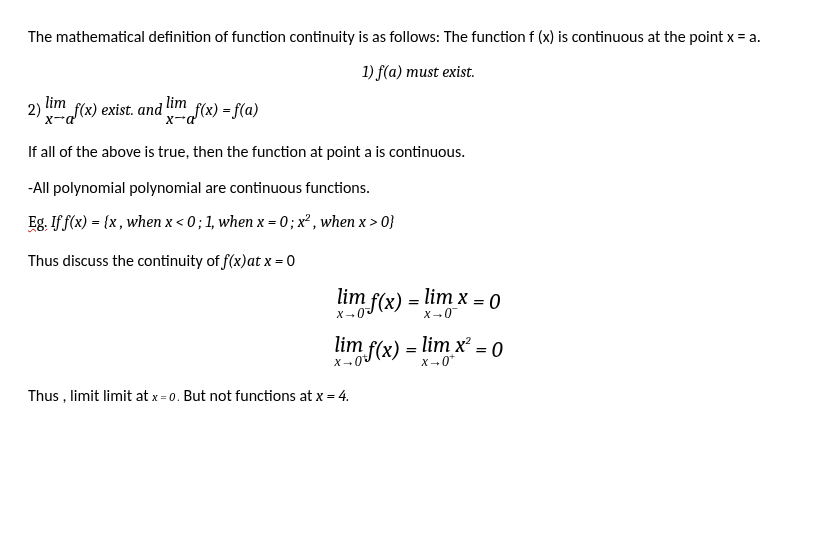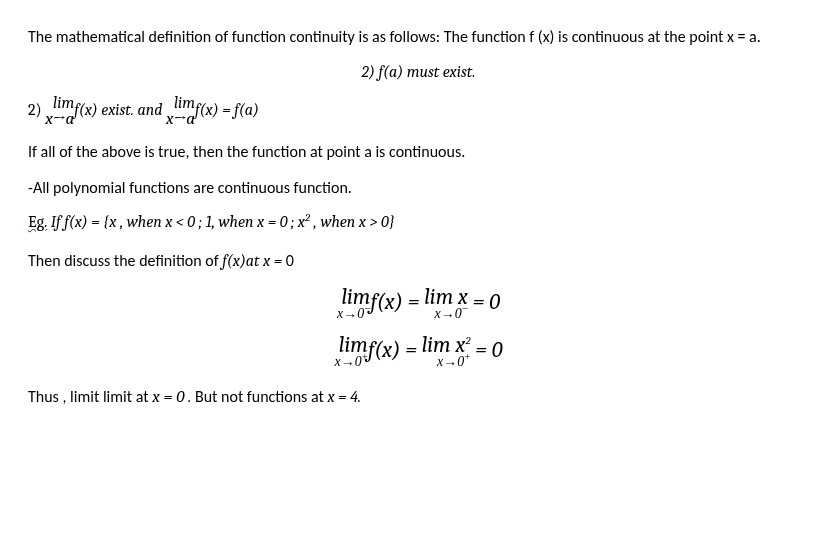--- a/index.html
+++ b/index.html
@@ -24,21 +24,21 @@
       font-family: 'Cambria', 'Georgia', serif;
     }
     .mathline {
       font-family: 'Cambria', 'Georgia', serif;
       font-style: italic;
     }
     .limblock {
       display: inline-block;
       vertical-align: middle;
       line-height: 1.0;
-      text-align: right;
+      text-align: left;
     }
     .limtop {
       display: block;
     }
     .limbot {
       display: block;
       font-size: 17px;
       margin-top: -1px;
     }
     .sup {
@@ -69,41 +69,41 @@
     }
   </style>
 </head>
 <body>
 
 <div class="para">
   <span>The mathematical definition of function continuity is as follows: The function f (x) is continuous at the point x = a.</span>
 </div>
 
 <div class="para center italic">
-  <span>2) f(a) must exist.</span>
+  <span>1) f(a) must exist.</span>
 </div>
 
 <div class="row mathline">
   <span class="nonitalic">2) </span><span class="limblock"><span class="limtop">lim</span><span class="limbot">x→a</span></span><span>f(x)</span><span> exist. and </span><span class="limblock"><span class="limtop">lim</span><span class="limbot">x→a</span></span><span>f(x)</span><span> = f(a)</span>
 </div>
 
 <div class="para">
   <span>If all of the above is true, then the function at </span><span class="underline">point</span><span> a is continuous.</span>
 </div>
 
 <div class="para">
-  <span>-All polynomial functions are continuous function.</span>
+  <span>-All polynomial polynomial are continuous functions.</span>
 </div>
 
 <div class="row mathline">
   <span class="red-wave nonitalic">Eg.</span><span> If f(x) = {x , when x &lt; 0   ;    1, when x = 0    ;    x</span><span class="sup">2</span><span> , when x &gt; 0}</span>
 </div>
 
 <div class="para mathline" style="font-family:'Calibri','Arial',sans-serif; font-style:normal;">
-  <span style="font-style:normal;">Then discuss the definition of </span><span class="italic">f(x)at x = </span><span>0</span>
+  <span style="font-style:normal;">Thus discuss the continuity of </span><span class="italic">f(x)at x = </span><span>0</span>
 </div>
 
 <div class="bigmath mathline">
   <span class="limblock">
     <span class="limtop">lim</span>
     <span class="limbot"><span>x→0</span><span class="sup nonitalic">−</span></span>
   </span><span>f(x)</span><span>  =  </span><span class="limblock">
     <span class="limtop"> lim x</span>
     <span class="limbot"><span>x→0</span><span class="sup nonitalic">−</span></span>
   </span><span> = 0</span>
@@ -113,14 +113,14 @@
   <span class="limblock">
     <span class="limtop">lim</span>
     <span class="limbot"><span>x→0</span><span class="sup nonitalic">+</span></span>
   </span><span>f(x)</span><span>  =  </span><span class="limblock">
     <span class="limtop"><span> lim x</span><span class="sup">2</span></span>
     <span class="limbot"><span>x→0</span><span class="sup nonitalic">+</span></span>
   </span><span> = 0</span>
 </div>
 
 <div class="para" style="margin-top:14px;">
-  <span class="underline">Thus ,</span><span> limit limit at </span><span class="italic" style="font-size:17px;margin-top:12px;">x  = 0 .</span><span> But not functions at </span><span class="italic">x  = 4.</span>
+  <span class="underline">Thus ,</span><span> limit limit at </span><span class="italic" style="font-size:12px;margin-top:12px;">x  = 0 .</span><span> But not functions at </span><span class="italic">x  = 4.</span>
 </div>
 
 </body></html>

